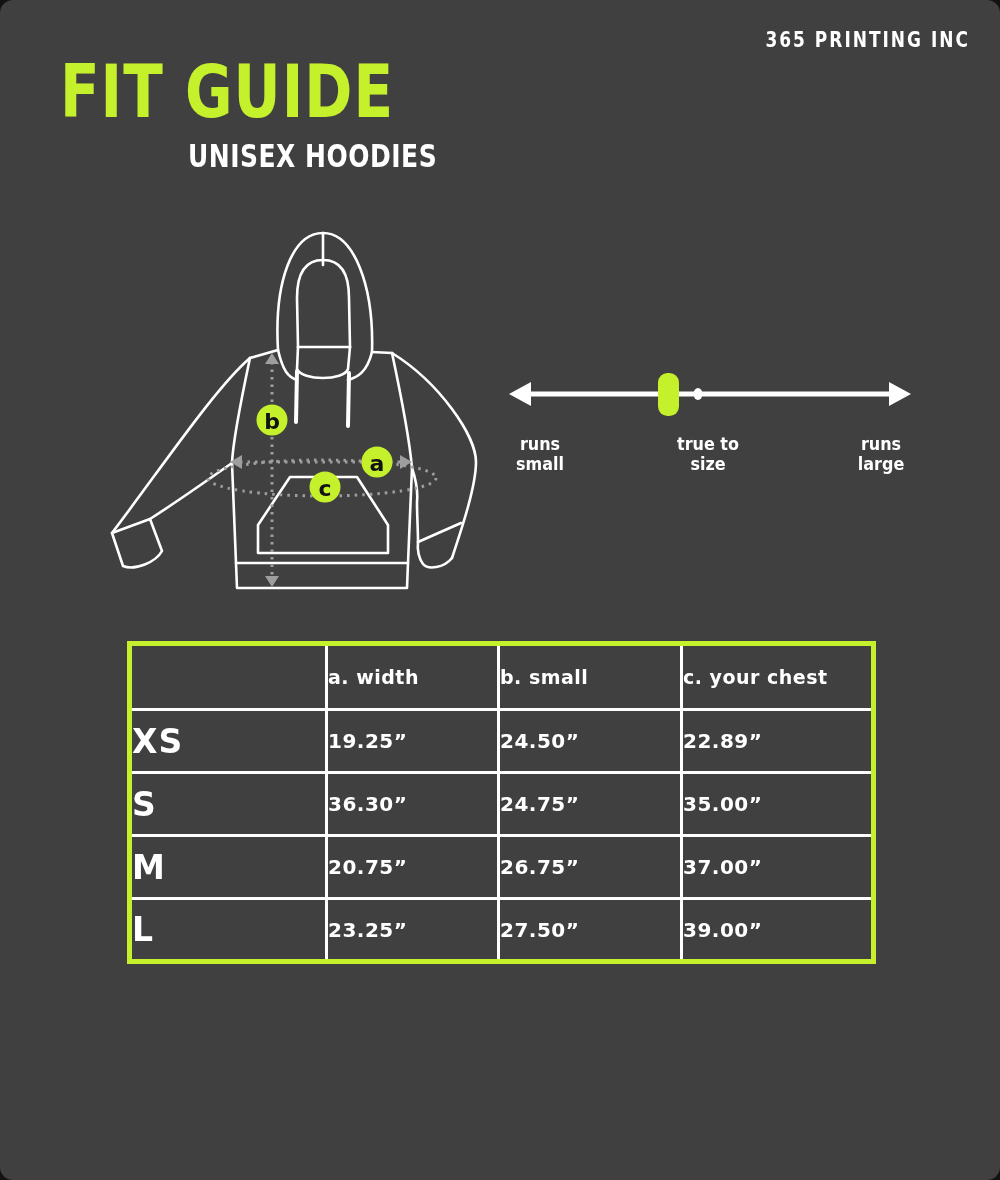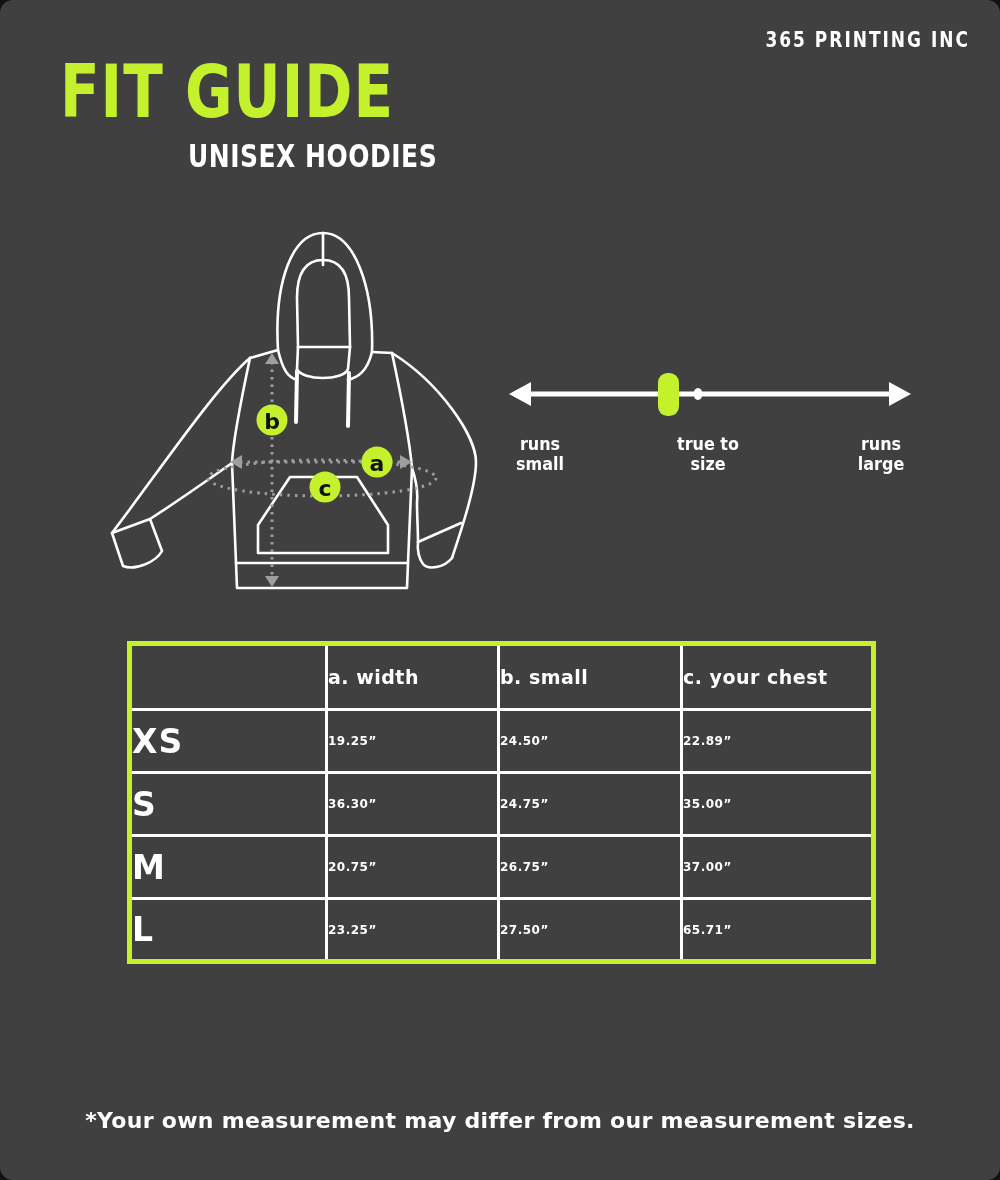--- a/index.html
+++ b/index.html
@@ -15,21 +15,21 @@
   .scale-label{top:434px;width:90px;font-size:16px;font-weight:bold;text-align:center;
          line-height:1.08;white-space:pre-line;transform:scaleY(1.15);transform-origin:top center;}
   #scale-left{left:495px;}
   #scale-center{left:663px;}
   #scale-right{left:836px;}
   table#sizes{position:absolute;left:127px;top:641px;border-collapse:collapse;table-layout:fixed;
          border:5px solid #c5f02c;}
   table#sizes td,th{border:3px solid #ffffff;text-align:left;vertical-align:middle;padding:0;}
   table#sizes th{height:62px;font-size:19px;font-weight:bold;letter-spacing:0.5px;color:#fff;}
   td.size-cell{font-size:33px;font-weight:bold;letter-spacing:1px;}
-  td.val-cell{font-size:12px;font-weight:bold;letter-spacing:0.5px;}
+  td.val-cell{font-size:20px;font-weight:bold;letter-spacing:0.5px;}
   tr.data-row{height:63px;}
   #footnote{top:1108px;left:0;width:1000px;text-align:center;font-size:22px;font-weight:bold;
          letter-spacing:0.3px;}
   svg text{font-family:"DejaVu Sans","Liberation Sans",sans-serif;}
 </style>
 </head>
 <body>
 
 <div id="page">
 
@@ -139,20 +139,19 @@
     <tr class="data-row">
       <td class="size-cell">M</td>
       <td class="val-cell">20.75”</td>
       <td class="val-cell">26.75”</td>
       <td class="val-cell">37.00”</td>
     </tr>
     <tr class="data-row">
       <td class="size-cell">L</td>
       <td class="val-cell">23.25”</td>
       <td class="val-cell">27.50”</td>
-      <td class="val-cell">65.71”</td>
+      <td class="val-cell">39.00”</td>
     </tr>
   </tbody>
     </table>
 
-  <div id="footnote" class="abs">*Your own measurement may differ from our measurement sizes.</div>
 
 </div>
 
 </body></html>

